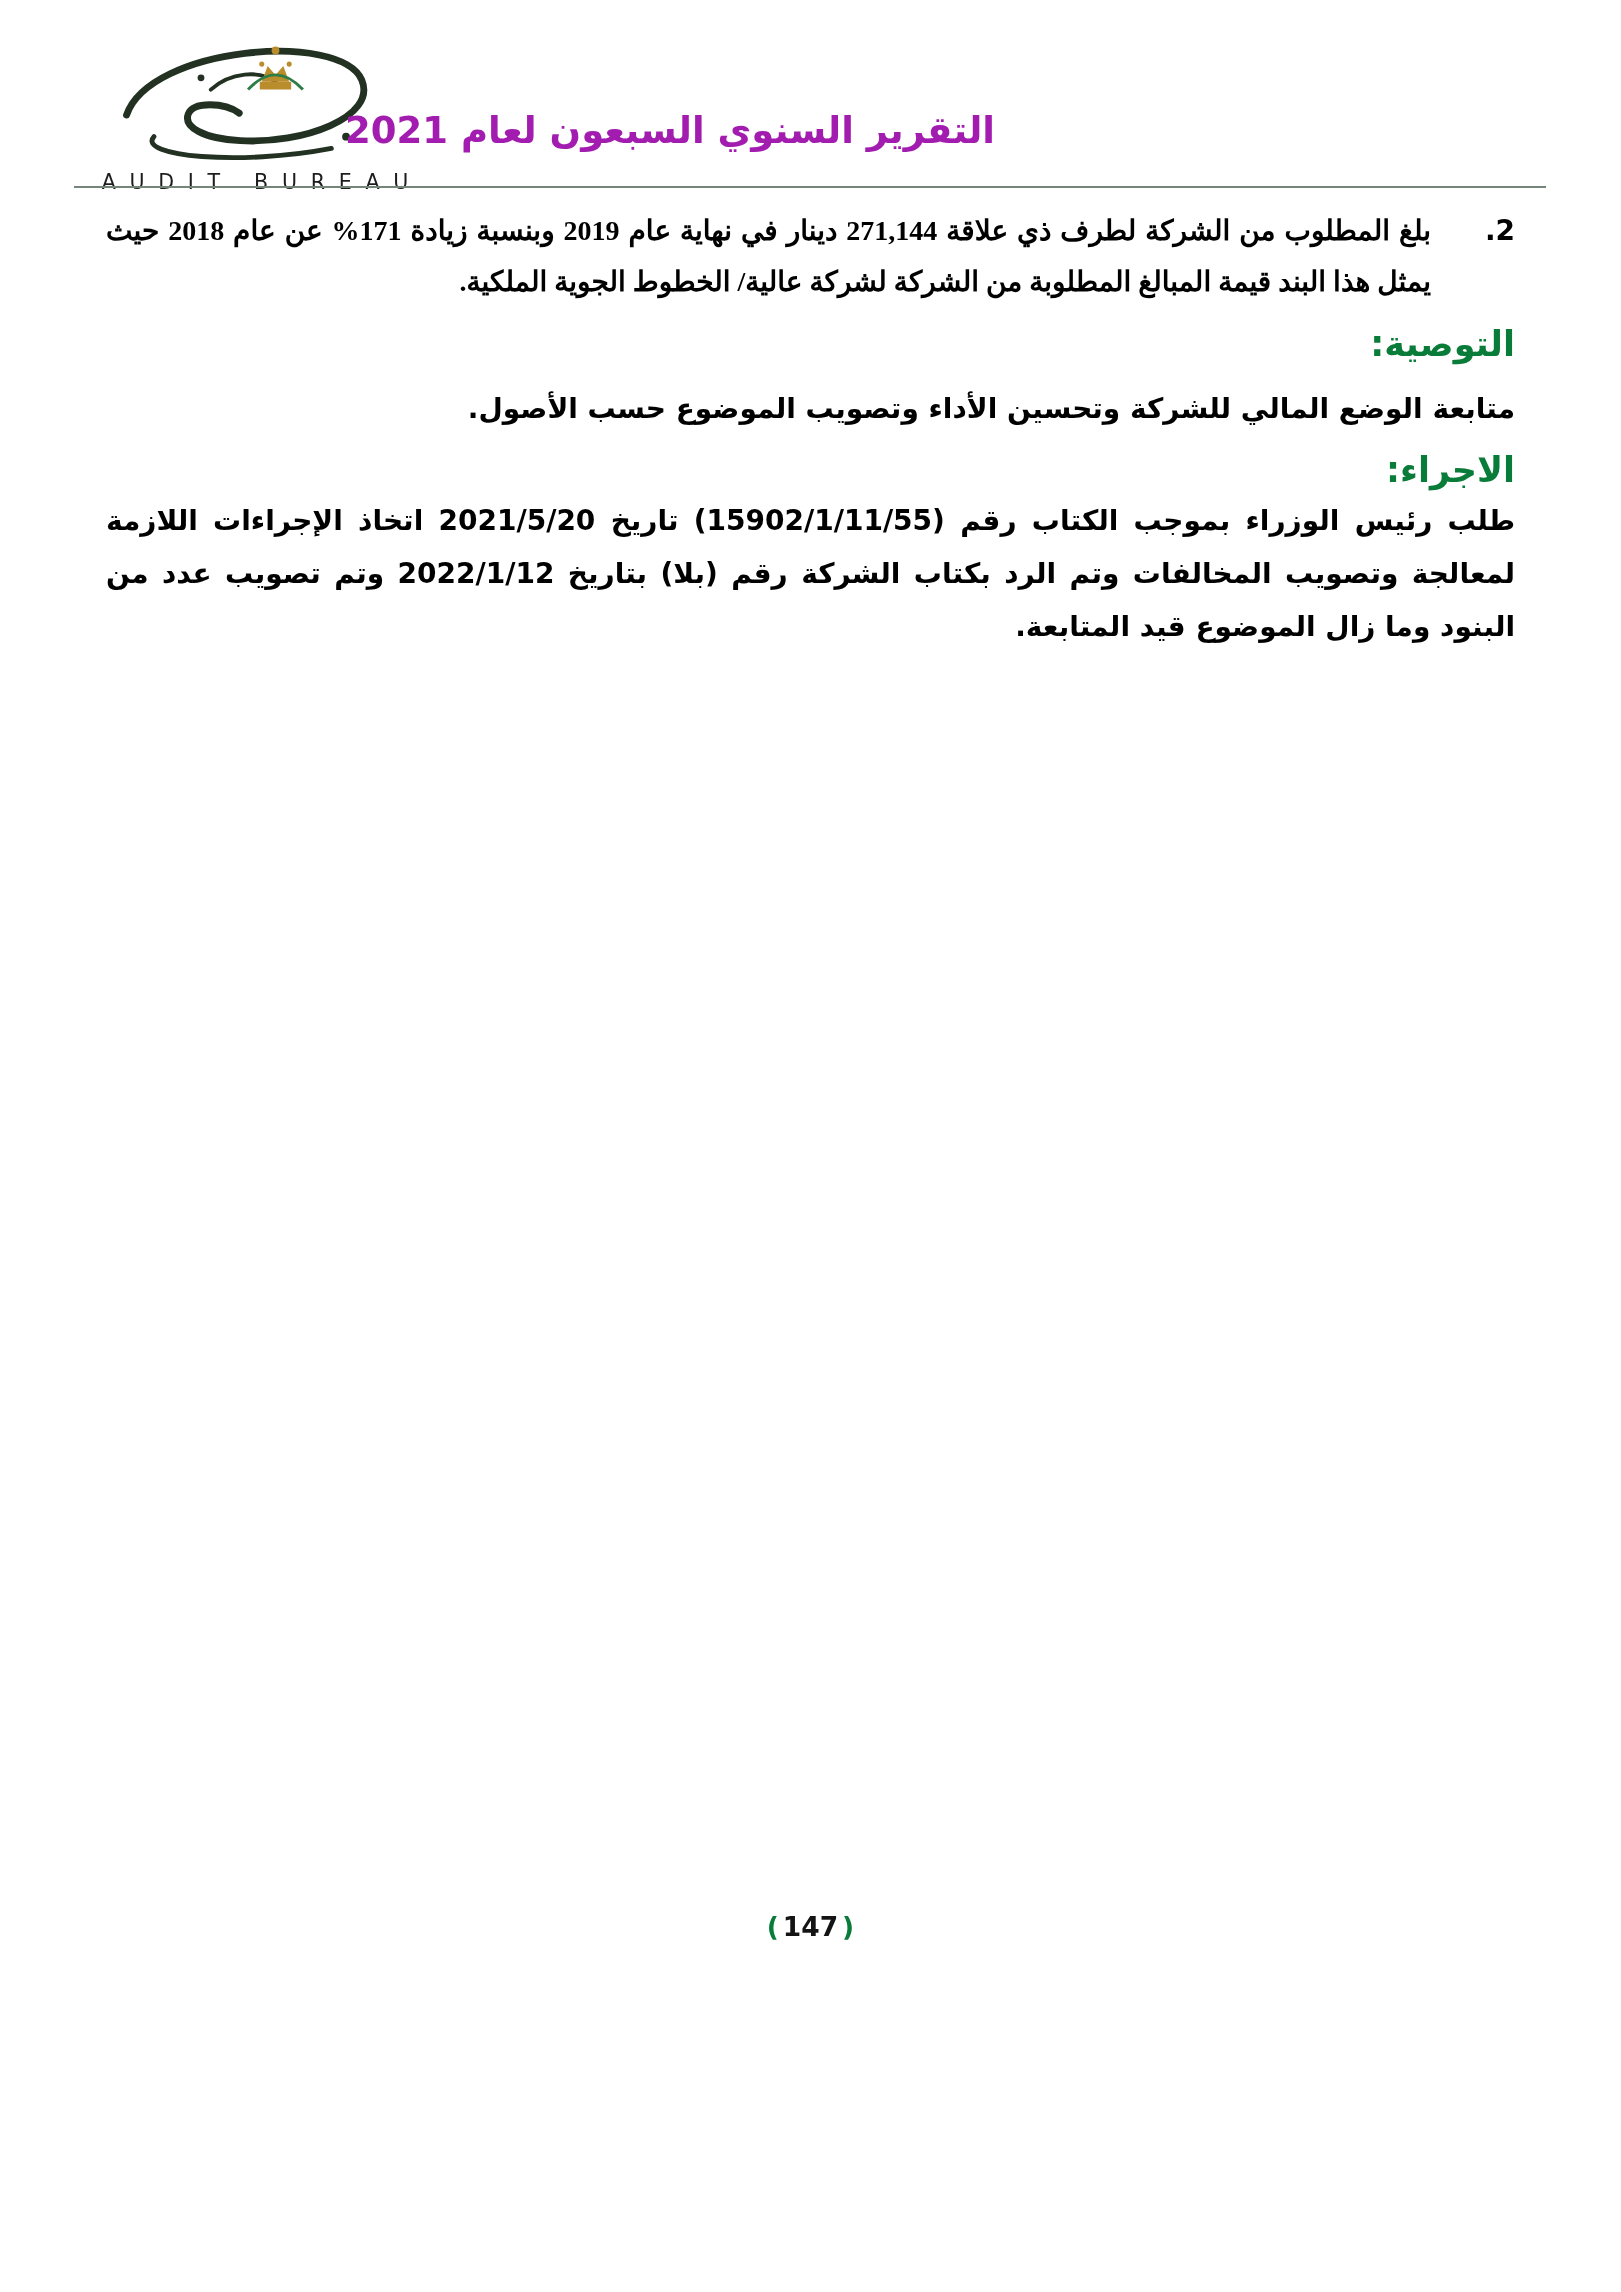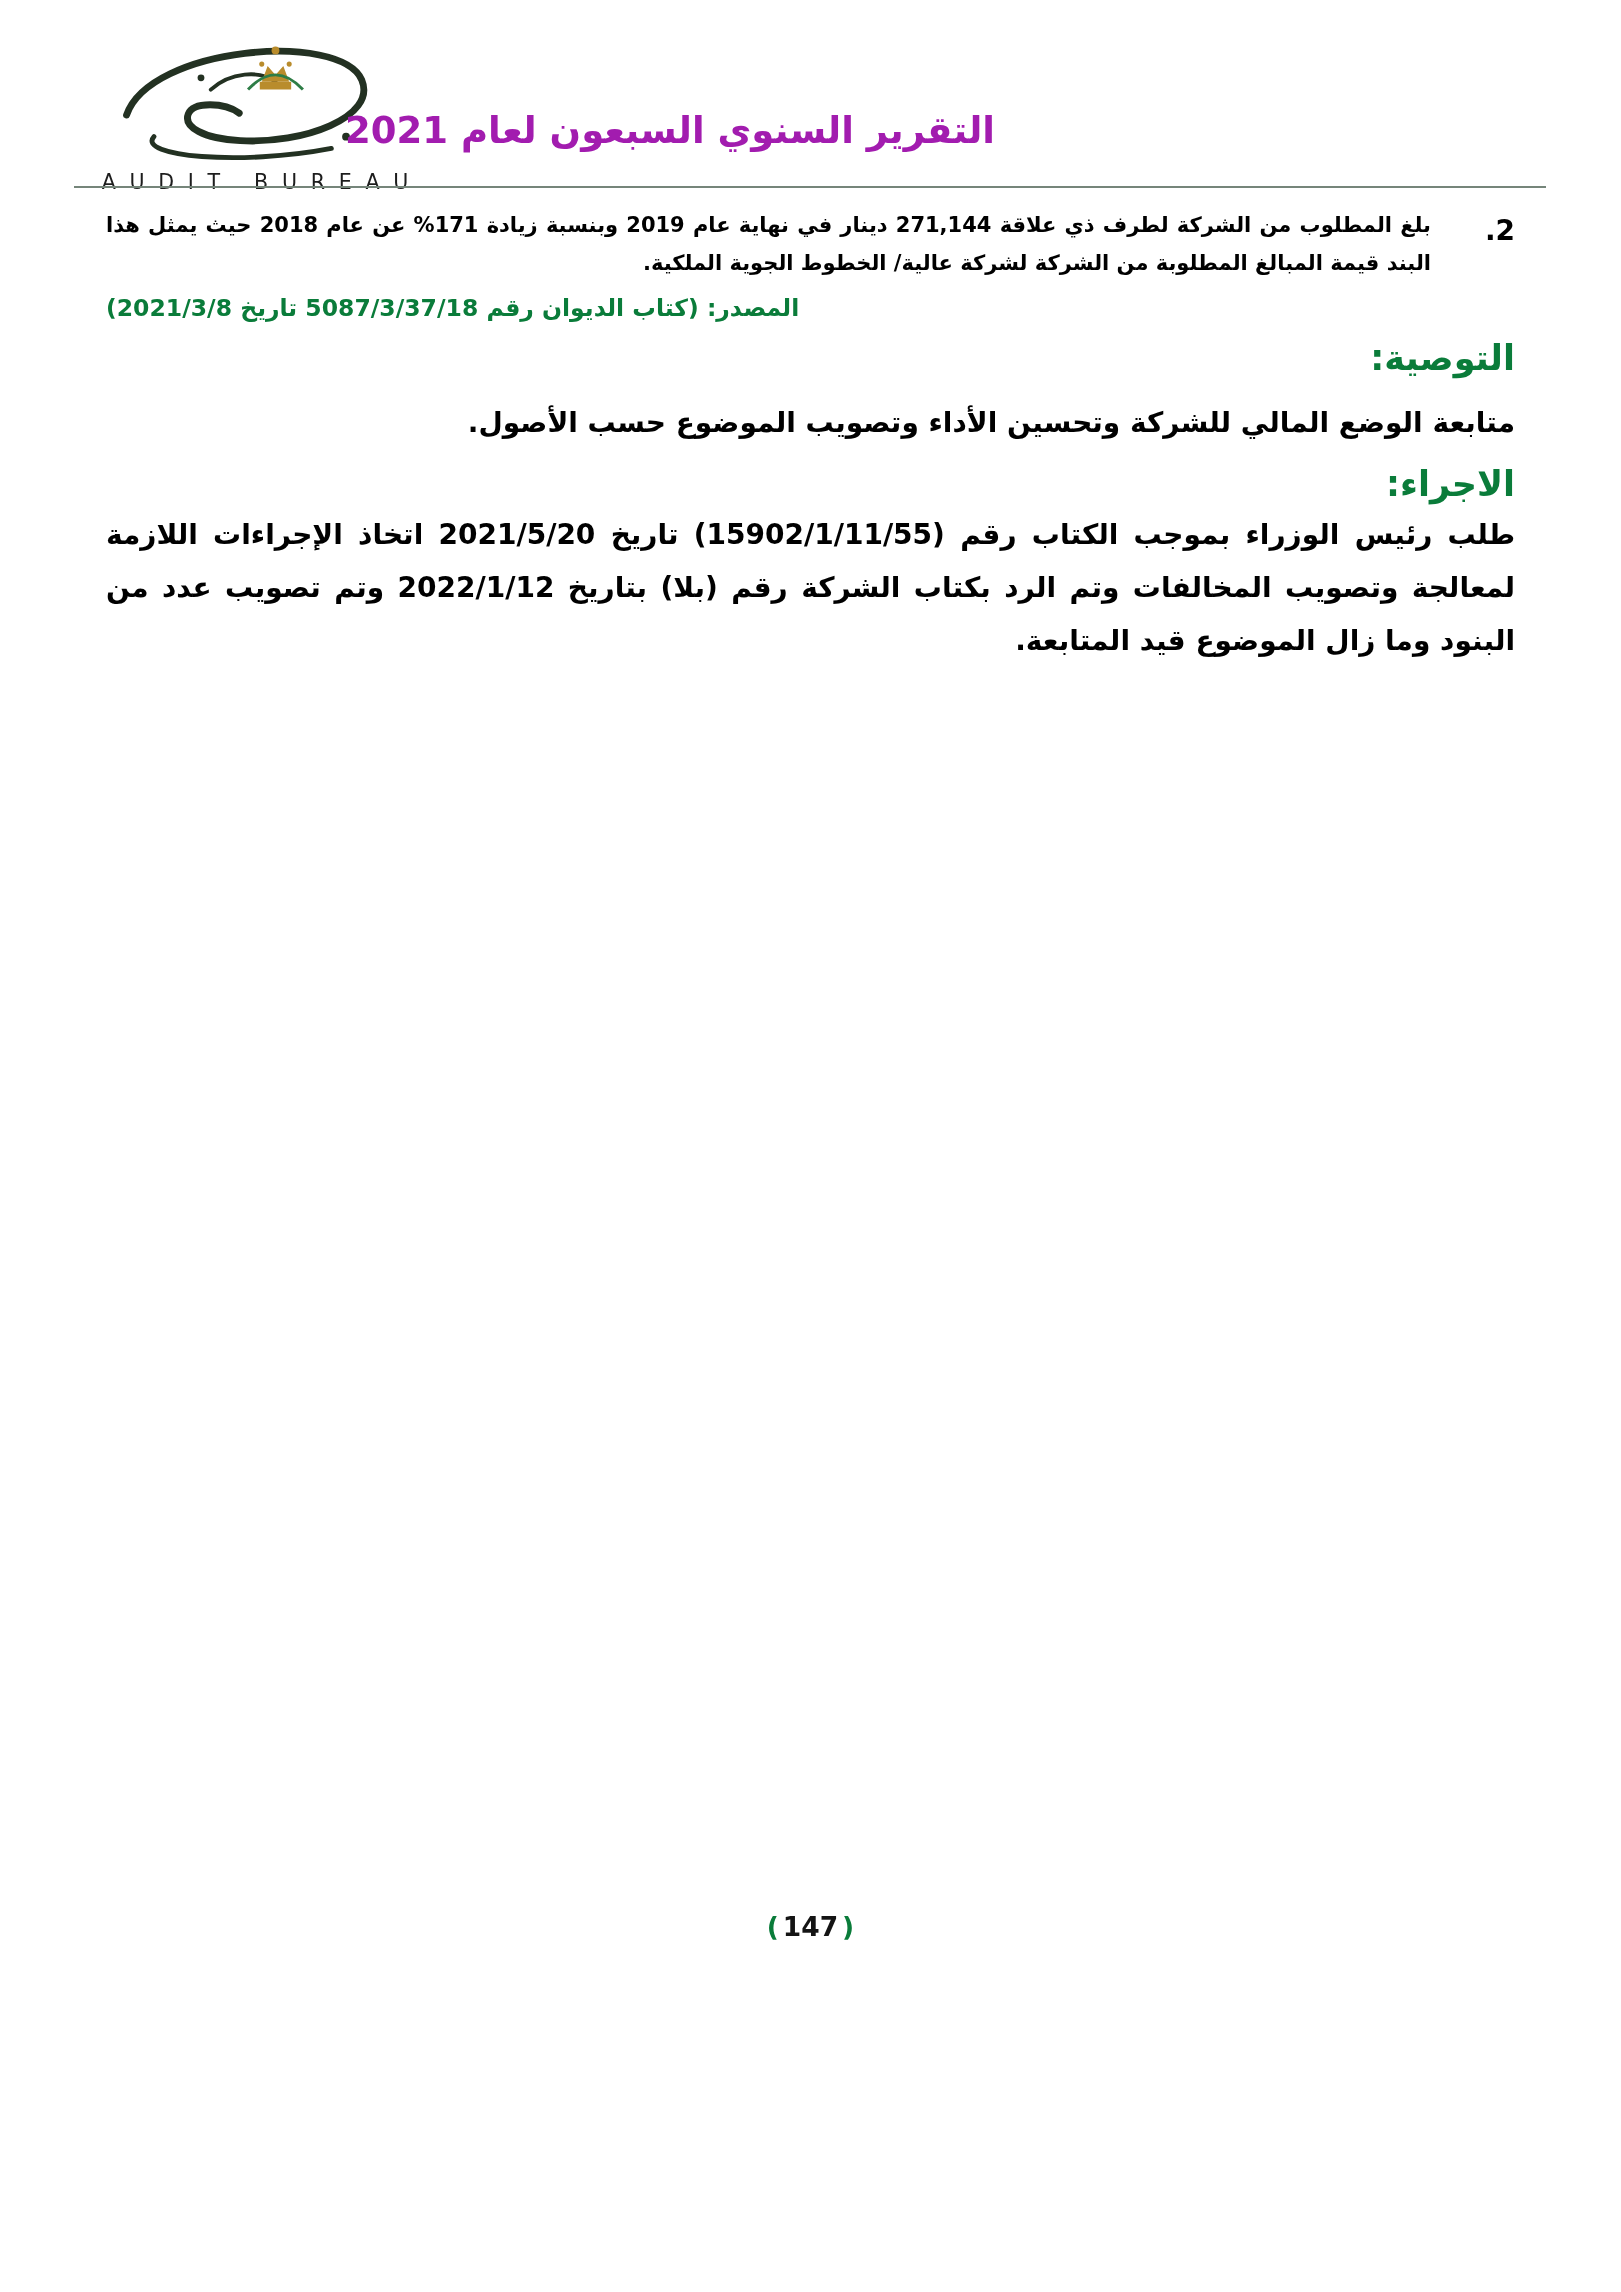--- a/index.html
+++ b/index.html
@@ -67,24 +67,25 @@
     flex: 0 0 84px;
     font-size: 28px;
     font-weight: bold;
     direction: rtl;
     unicode-bidi: bidi-override; 
     text-align: right;
     line-height: 1.82;
   }
   .item-text {
     flex: 1;
-    font-size: 21px;
+    font-size: 28px;
     font-weight: bold;
     line-height: 1.82;
     text-align: justify;
+    font-family: Liberation Serif, serif;
   }
   .source {
     margin-top: 11.8px;
     direction: rtl;
     text-align: left;      
     font-size: 23.5px;
     font-weight: bold;
     color: #0a7c3a;
   }
   .section-heading {
@@ -159,21 +160,20 @@
     <div class="divider"></div>
   </div>
 
   <div class="content">
 
     <div class="numbered">
       <div class="item-number">2.</div>
       <div class="item-text">بلغ المطلوب من الشركة لطرف ذي علاقة 271,144 دينار في نهاية عام 2019 وبنسبة زيادة 171% عن عام 2018 حيث يمثل هذا البند قيمة المبالغ المطلوبة من الشركة لشركة عالية/ الخطوط الجوية الملكية.</div>
     </div>
 
-    <div class="source">المصدر: (كتاب الديوان رقم 5087/3/37/18 تاريخ 2021/3/8)</div>
 
     <div class="section-heading">التوصية:</div>
 
     <div class="rec-text">متابعة الوضع المالي للشركة وتحسين الأداء وتصويب الموضوع حسب الأصول.</div>
 
     <div class="section-heading">الاجراء:</div>
 
     <div class="action-text">طلب رئيس الوزراء بموجب الكتاب رقم (15902/1/11/55) تاريخ 2021/5/20 اتخاذ الإجراءات اللازمة لمعالجة وتصويب المخالفات وتم الرد بكتاب الشركة رقم (بلا) بتاريخ 2022/1/12 وتم تصويب عدد من البنود وما زال الموضوع قيد المتابعة.</div>
   </div>
 

